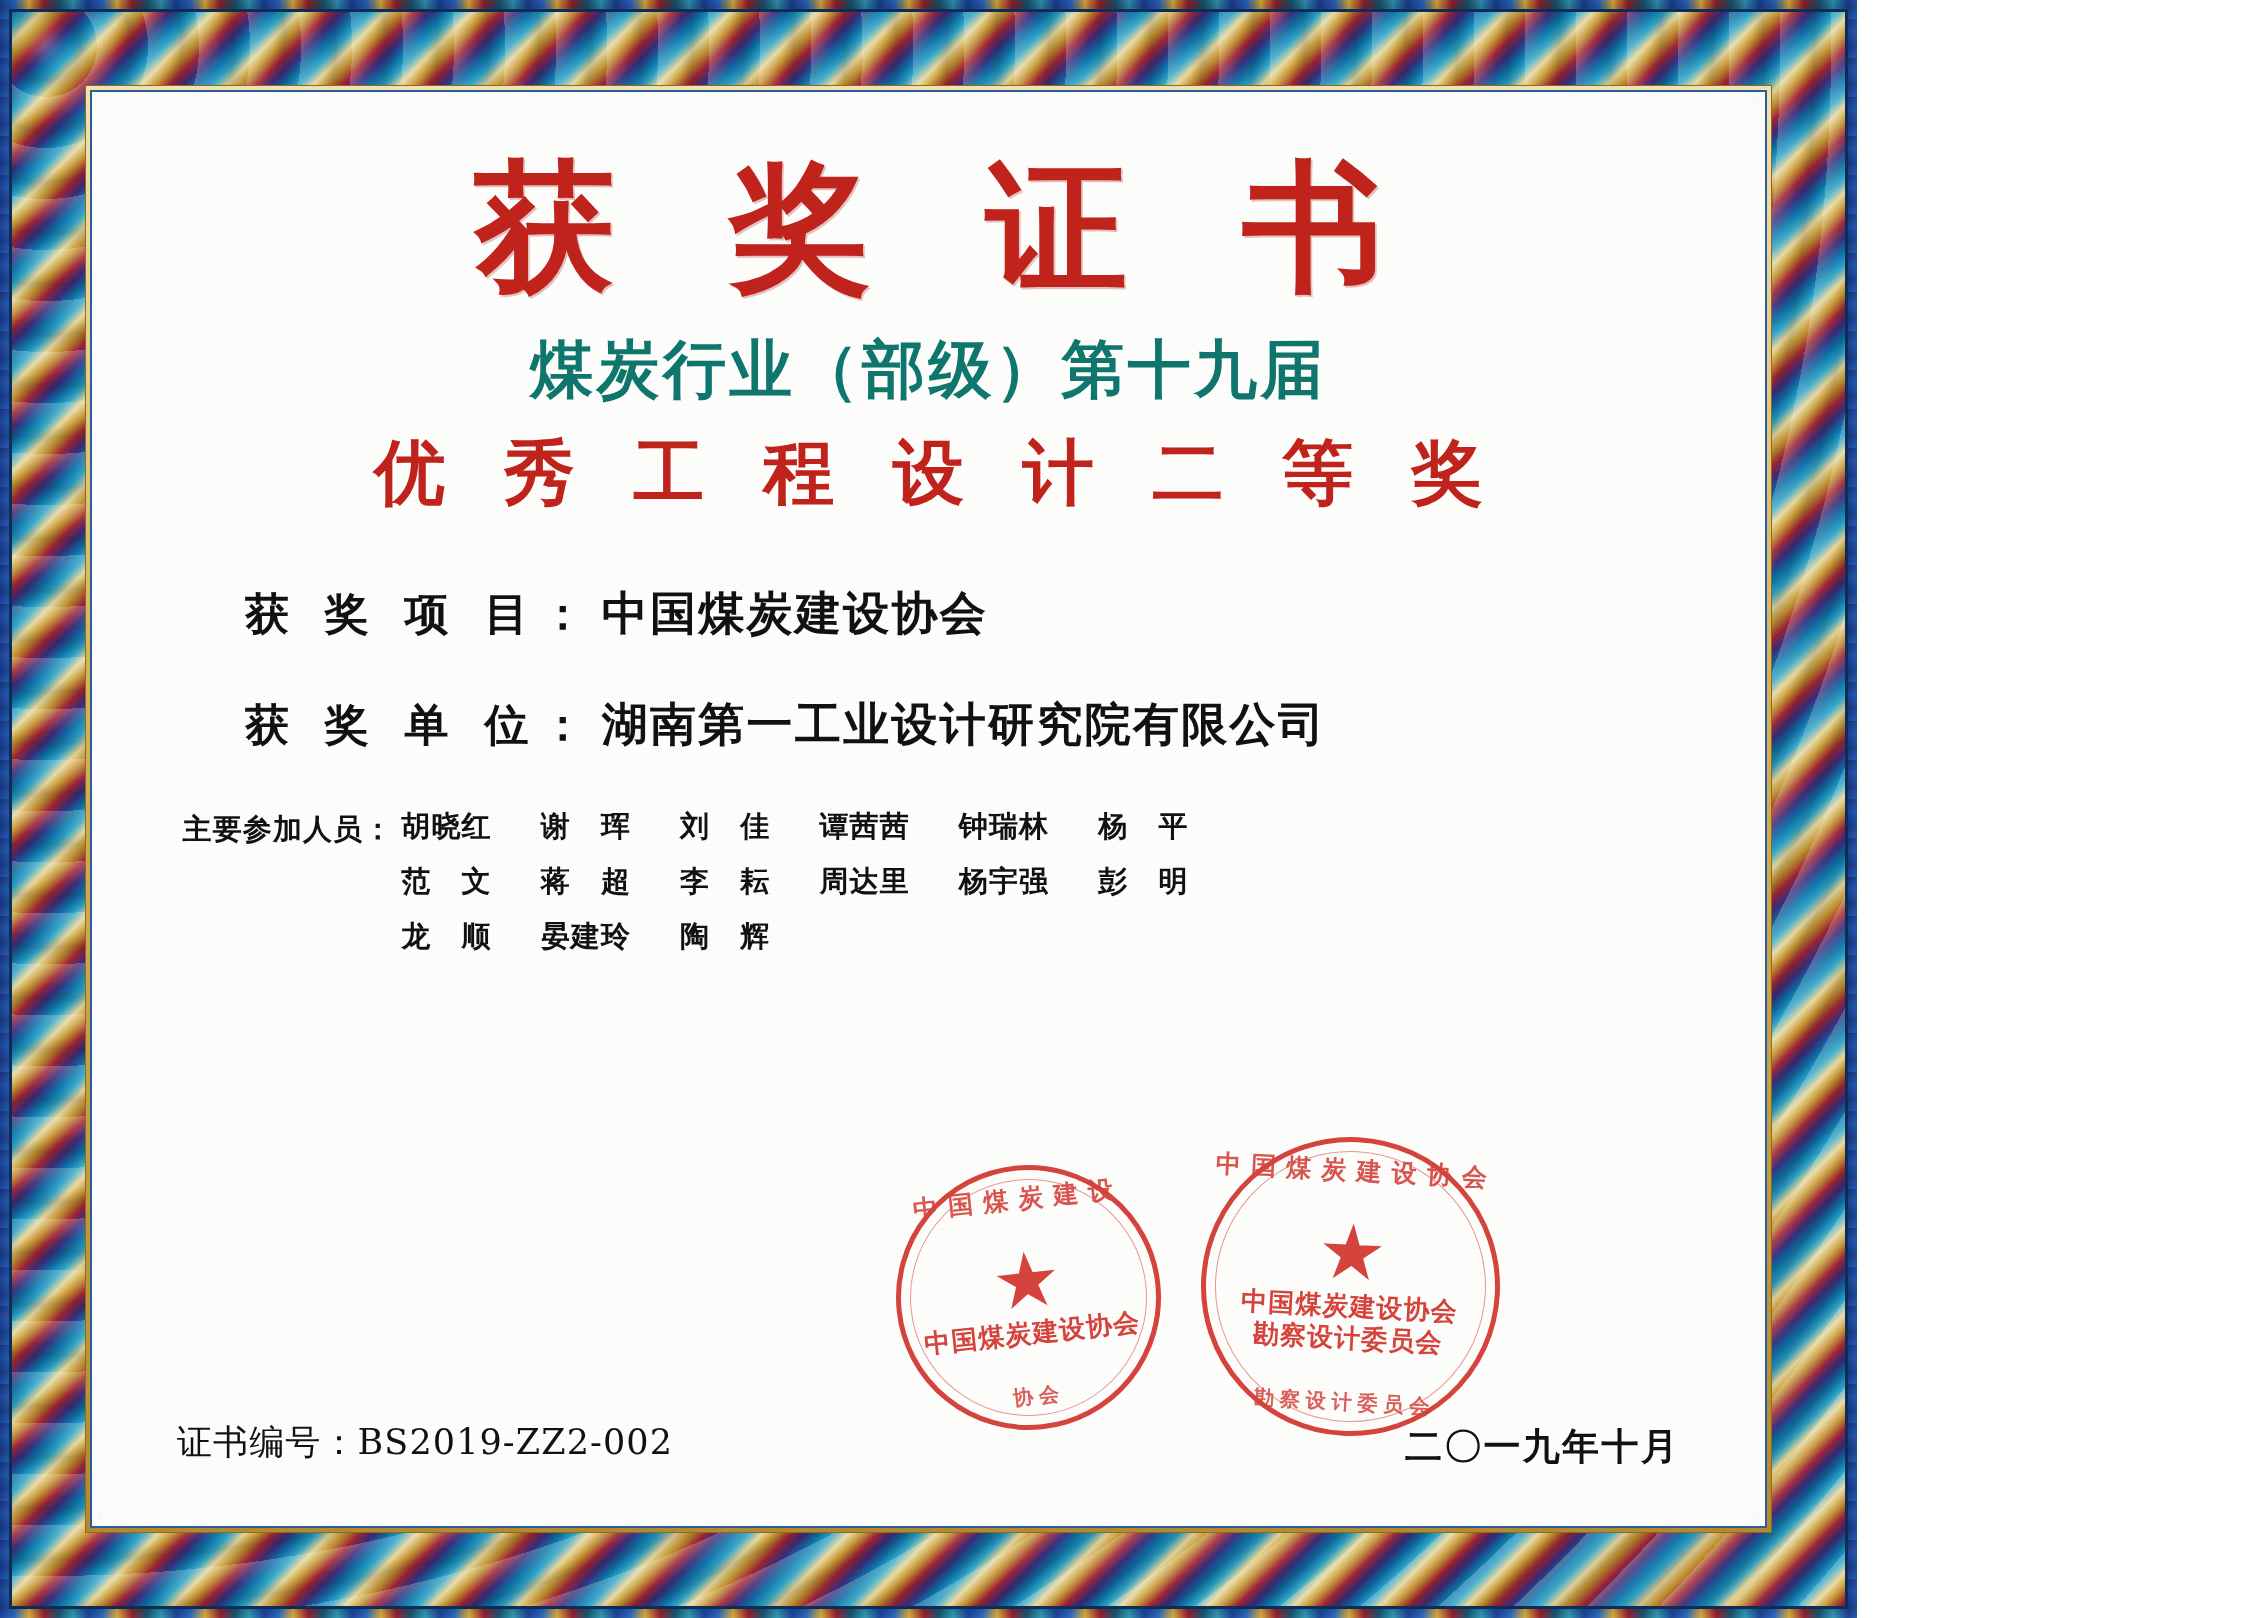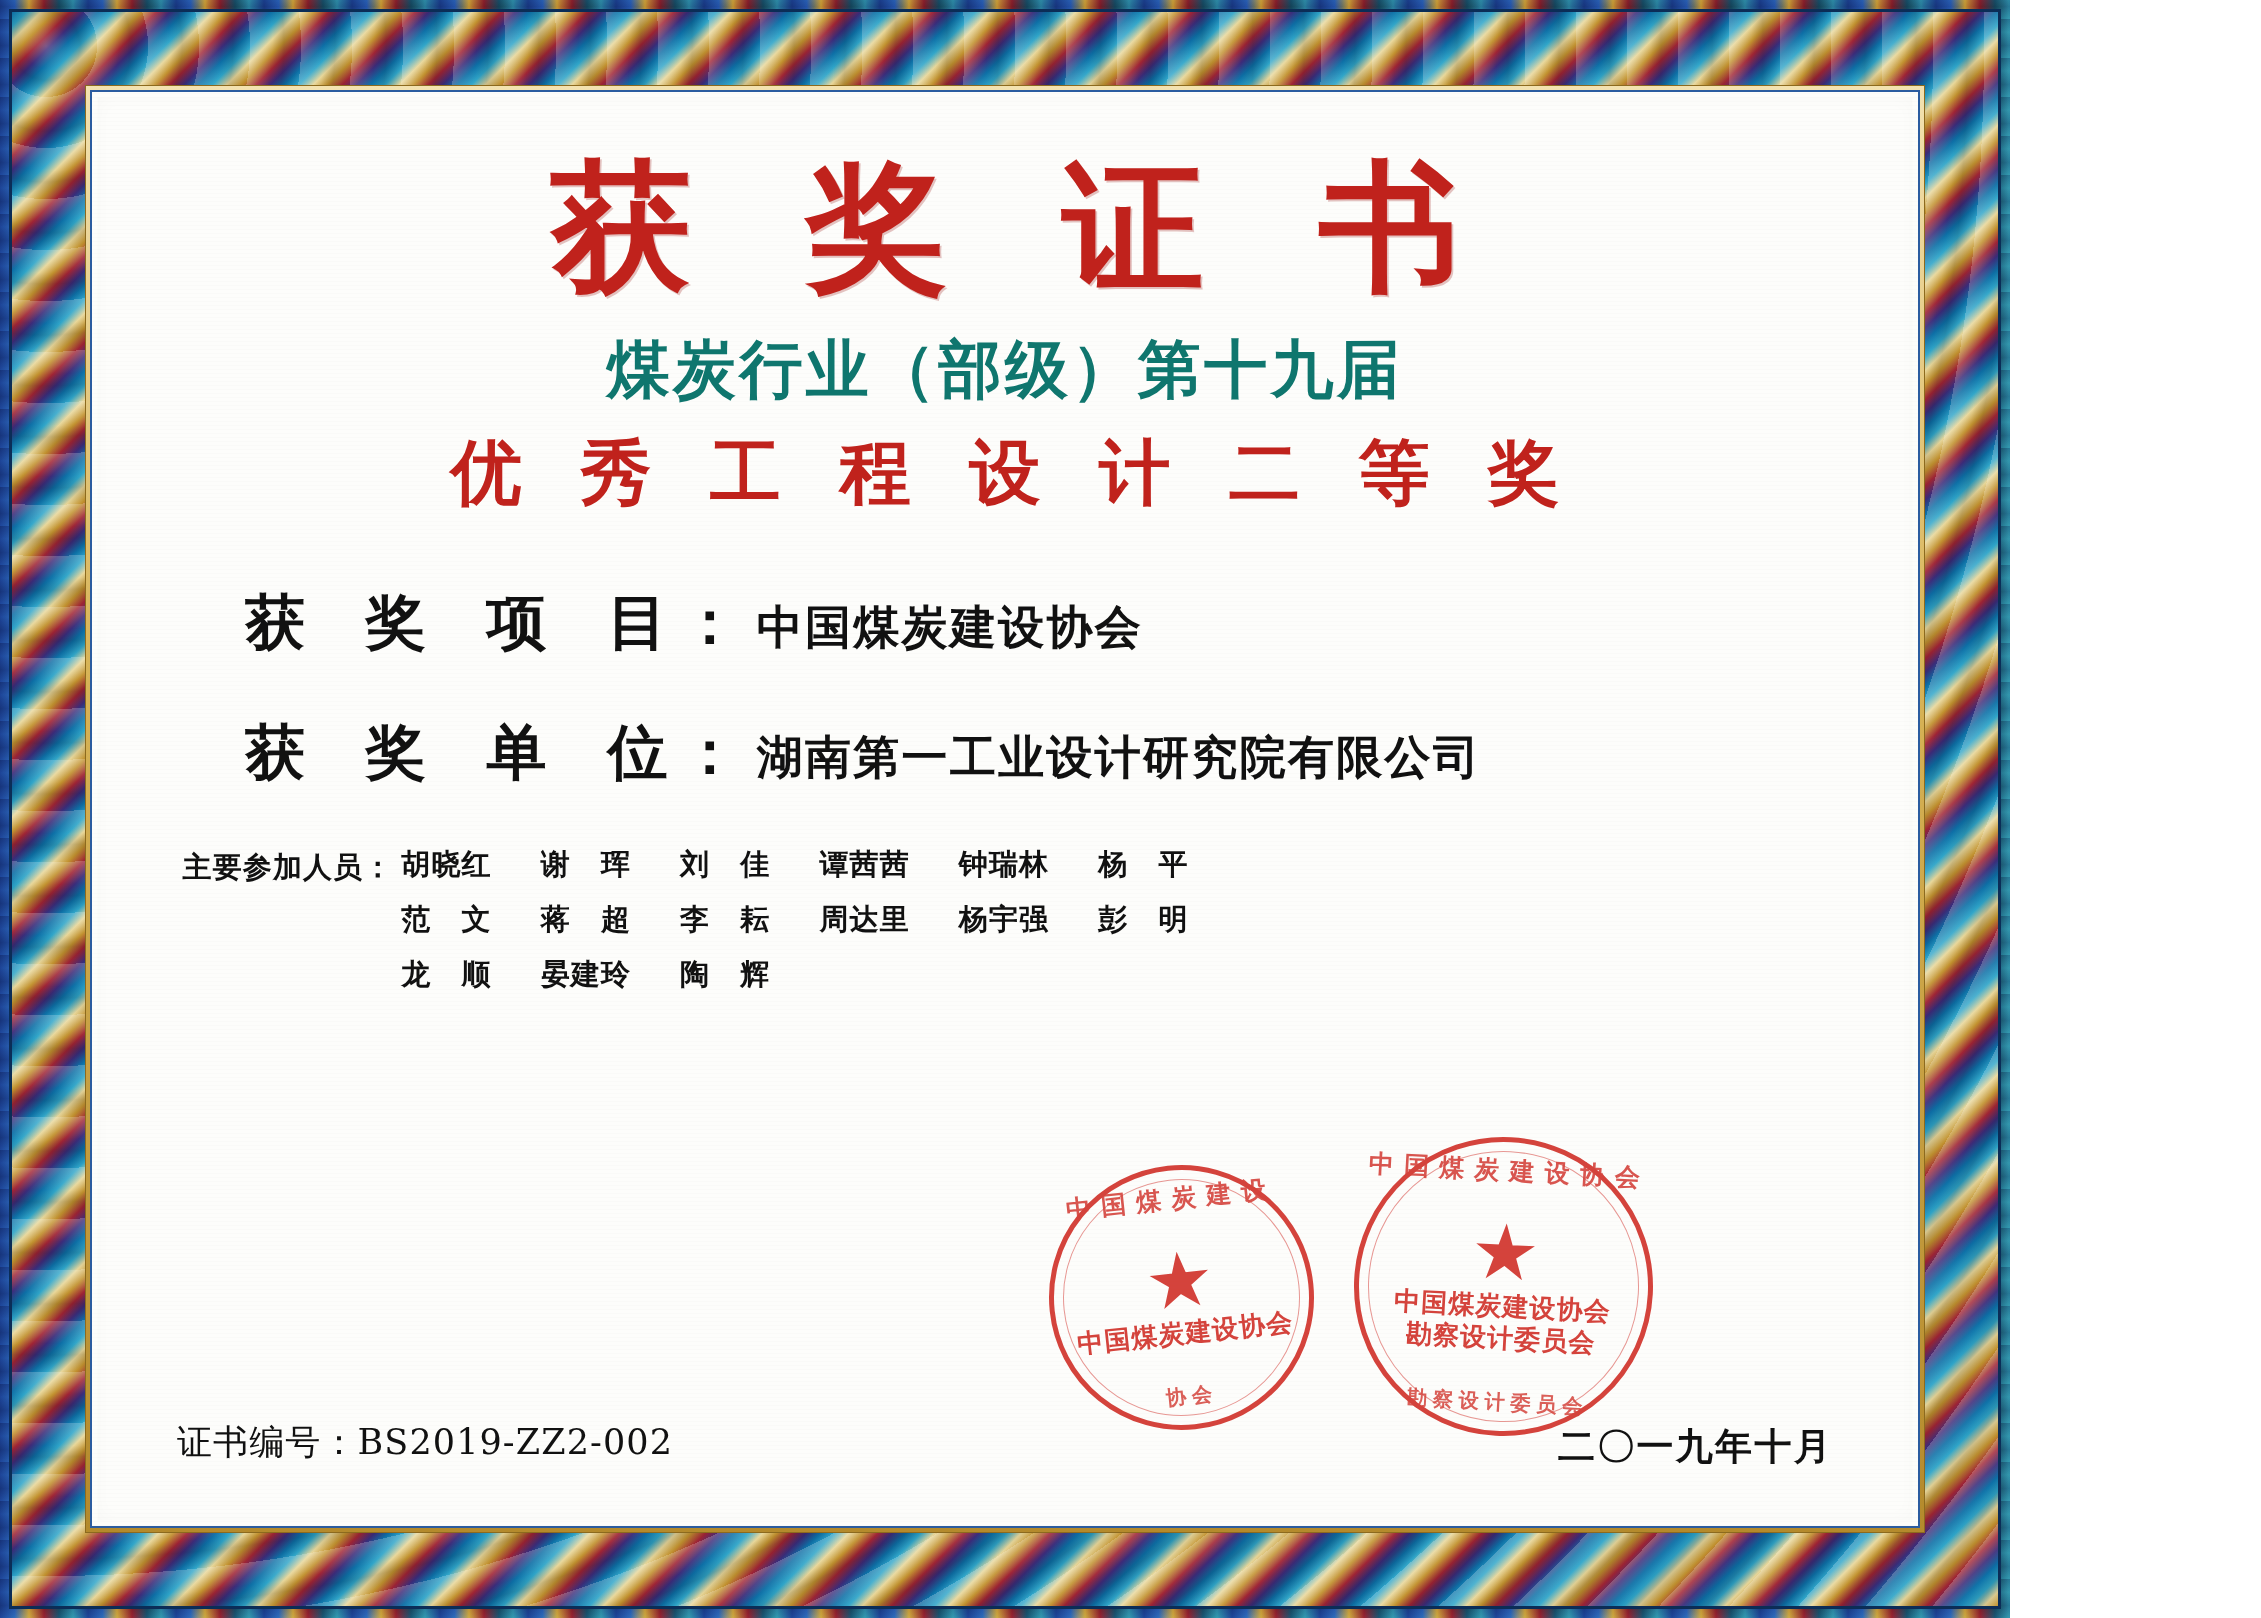--- a/index.html
+++ b/index.html
@@ -10,21 +10,21 @@
   body {
     width: 2261px;
     height: 1618px;
     font-family: "DejaVu Sans", "Liberation Sans", sans-serif;
     overflow: hidden;
   }
 
   
   .certificate {
     position: relative;
-    width: 2010px;
+    width: 1857px;
     height: 1618px;
     box-sizing: border-box;
     background: #ffffff;
     border-radius: 11px;
   }
 
   
   .border-layer {
     position: absolute;
     inset: 0;
@@ -158,22 +158,22 @@
   .field-block {
     margin-top: 68px;
     padding-left: 68px;
   }
   .field-row {
     display: flex;
     align-items: baseline;
     margin-bottom: 49px;
   }
   .field-label {
-    font-family: Liberation Mono, monospace;
-    font-size: 60px;
+    font-family: Liberation Serif, serif;
+    font-size: 44px;
     font-weight: 700;
     color: #111111;
     letter-spacing: 12.4px;
     white-space: nowrap;
   }
   .field-value {
     font-family: "DejaVu Serif", "Liberation Serif", serif;
     font-size: 46px;
     font-weight: 700;
     color: #111111;

